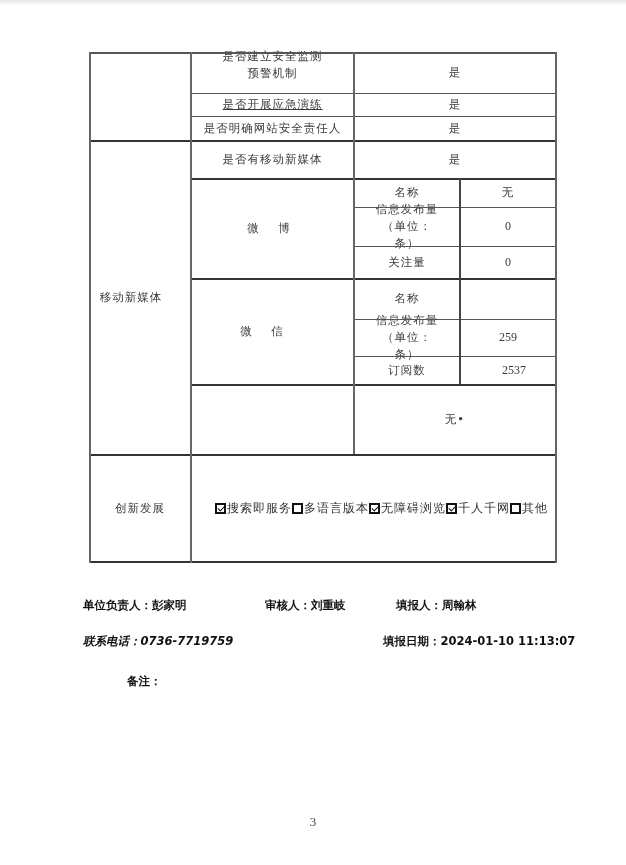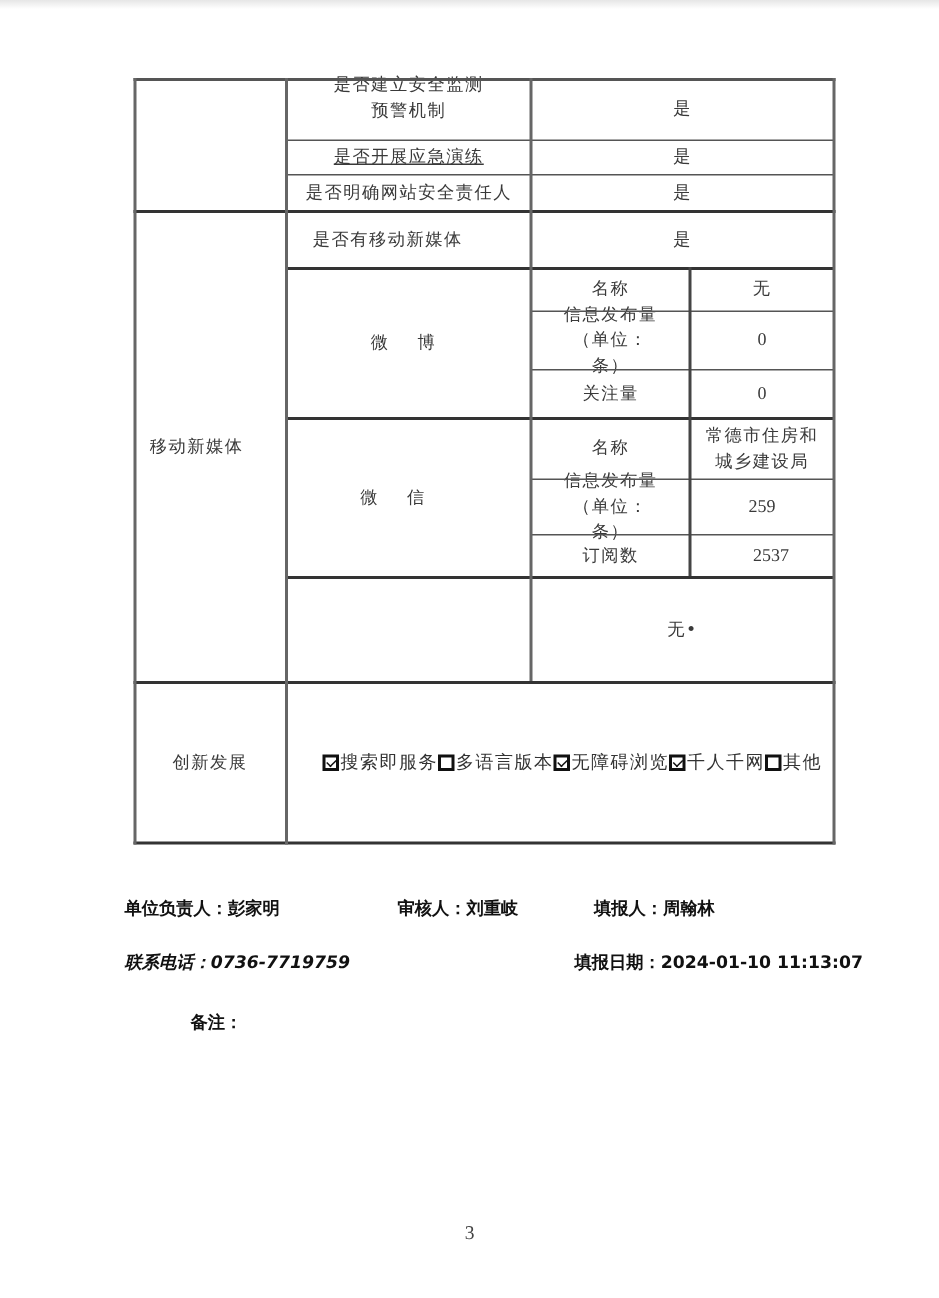--- a/index.html
+++ b/index.html
@@ -47,34 +47,33 @@
 <div class="grid">
 
   <div class="cell" style="left:191px;top:44px;width:163px;height:41px;padding:0 29px;">是否建立安全监测预警机制</div>
   <div class="cell" style="left:354px;top:52px;width:202px;height:41px;">是</div>
   <div class="cell" style="left:191px;top:93px;width:163px;height:23px;text-decoration:underline;">是否开展应急演练</div>
   <div class="cell" style="left:354px;top:93px;width:202px;height:23px;">是</div>
   <div class="cell" style="left:191px;top:116px;width:163px;height:24px;">是否明确网站安全责任人</div>
   <div class="cell" style="left:354px;top:116px;width:202px;height:24px;">是</div>
 
   <div class="cell" style="left:89px;top:140px;width:84px;height:314px;">移动新媒体</div>
-  <div class="cell" style="left:177px;top:140px;width:163px;height:38px;">是否有移动新媒体</div>
+  <div class="cell" style="left:191px;top:140px;width:163px;height:38px;">是否有移动新媒体</div>
   <div class="cell" style="left:354px;top:140px;width:202px;height:38px;">是</div>
 
   <div class="cell spaced" style="left:191px;top:178px;width:163px;height:100px;">微 博</div>
   <div class="cell" style="left:354px;top:178px;width:106px;height:29px;">名称</div>
   <div class="cell" style="left:460px;top:178px;width:96px;height:29px;">无</div>
   <div class="cell" style="left:354px;top:207px;width:106px;height:39px;padding:0 16px;">信息发布量（单位：条）</div>
   <div class="cell num" style="left:460px;top:207px;width:96px;height:39px;">0</div>
   <div class="cell" style="left:354px;top:246px;width:106px;height:32px;">关注量</div>
   <div class="cell num" style="left:460px;top:246px;width:96px;height:32px;">0</div>
 
   <div class="cell spaced" style="left:191px;top:278px;width:149px;height:106px;">微 信</div>
   <div class="cell" style="left:354px;top:278px;width:106px;height:41px;">名称</div>
-  <div class="cell" style="left:460px;top:278px;width:96px;height:41px;padding:0 8px;">常德市住房和城乡建设局</div>
   <div class="cell" style="left:354px;top:319px;width:106px;height:37px;padding:0 16px;">信息发布量（单位：条）</div>
   <div class="cell num" style="left:460px;top:319px;width:96px;height:37px;">259</div>
   <div class="cell" style="left:354px;top:356px;width:106px;height:28px;border-radius:13px;">订阅数</div>
   <div class="cell num" style="left:460px;top:356px;width:108px;height:28px;">2537</div>
 
   <div class="cell" style="left:354px;top:384px;width:202px;height:70px;">无•</div>
 
   <div class="cell" style="left:89px;top:454px;width:102px;height:108px;">创新发展</div>
   <div class="cell" style="left:191px;top:454px;width:365px;height:108px;justify-content:flex-start;padding-left:24px;">
     <div class="cb-line">

